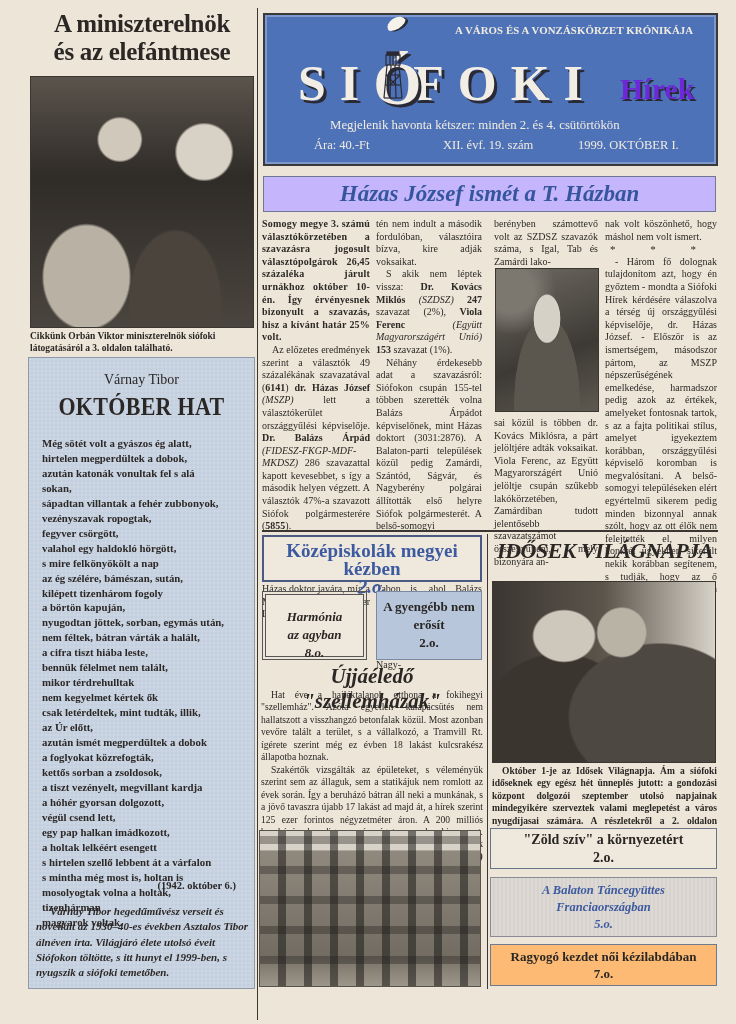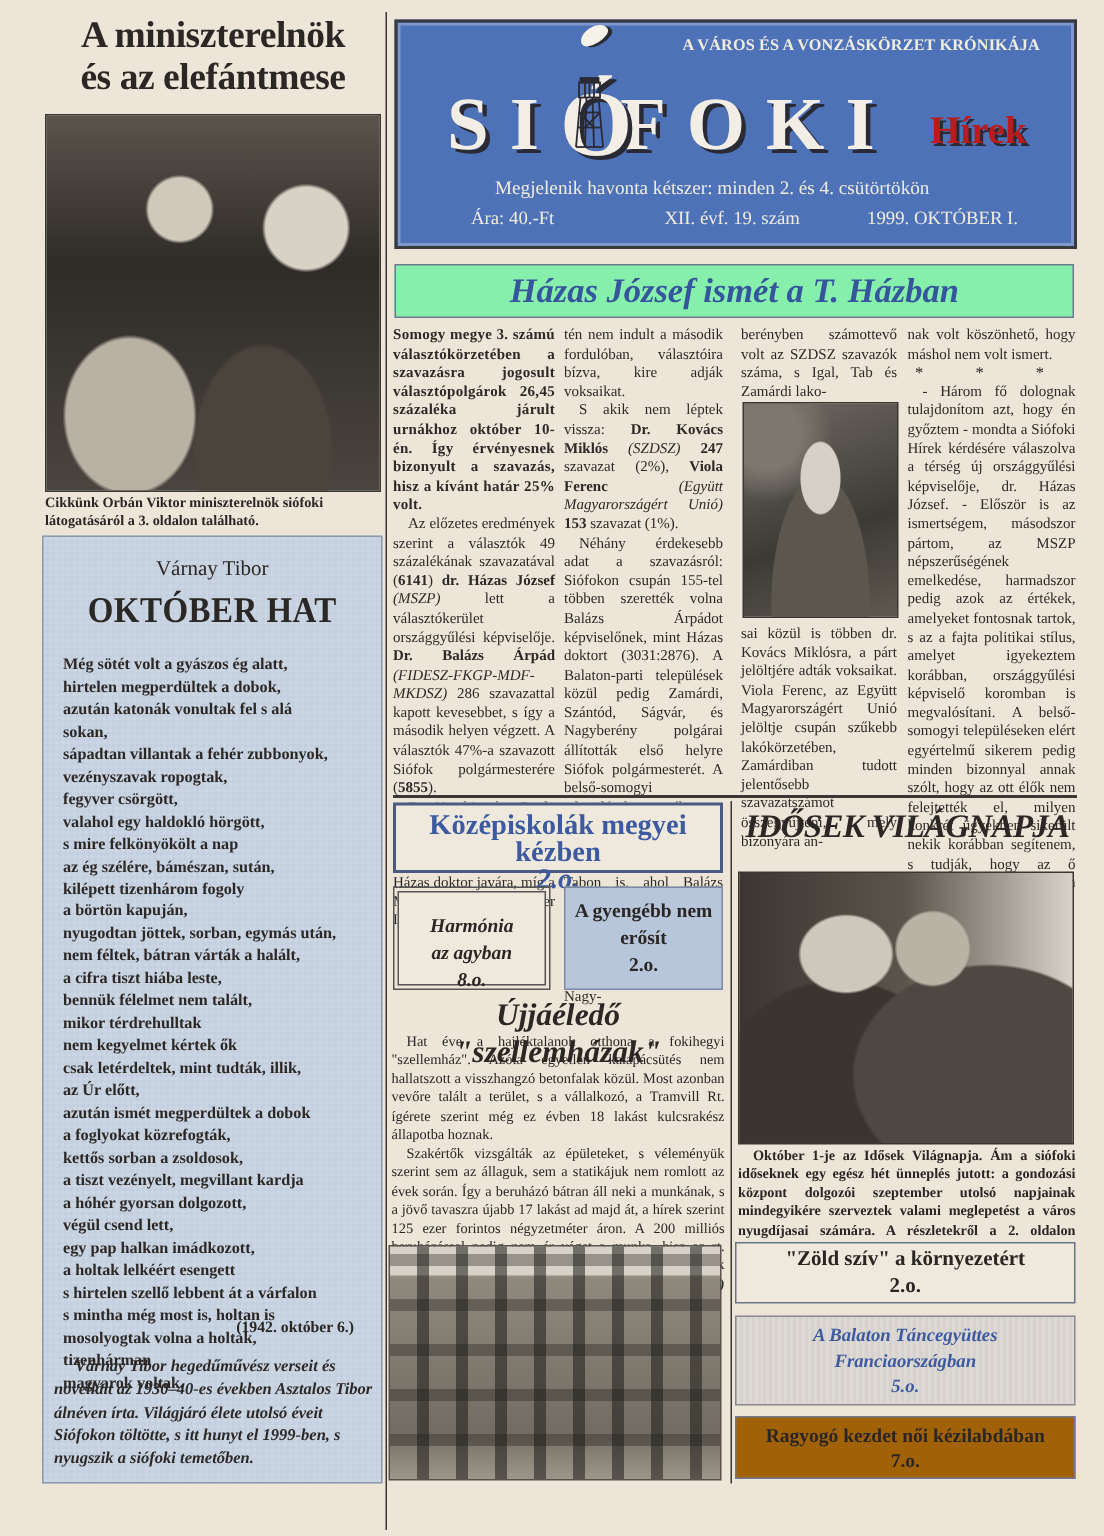--- a/index.html
+++ b/index.html
@@ -98,35 +98,35 @@
       left: 386px; top: 18px; width: 20px; height: 11px;
       background: #f5f2ea; border-radius: 50% 50% 50% 50% / 60% 60% 40% 40%;
       transform: rotate(-32deg);
       box-shadow: 2px 2px 0 #2a2a35;
     }
     #mast-tower-icon {
       left: 380px; top: 50px; width: 26px; height: 50px;
     }
     #mast-hirek {
       left: 620px; top: 72px;
-      font-size: 26px; font-weight: bold; color: #b91c1c;
+      font-size: 30px; font-weight: bold; color: #6d28d9;
       text-shadow: 2px 2px 0 #2a2a35;
     }
     #mast-schedule {
       left: 330px; top: 118px; width: 380px;
       font-size: 12.8px; color: #f1ece0;
     }
     #mast-price { left: 314px; top: 138px; font-size: 12.5px; color: #f1ece0; }
     #mast-issue { left: 443px; top: 138px; font-size: 12.5px; color: #f1ece0; }
     #mast-date  { left: 578px; top: 138px; font-size: 12.5px; color: #f1ece0; }
 
     
     #lead-headline-bar {
       left: 263px; top: 176px; width: 453px; height: 36px;
-      background: #86efac; border: 1px solid #6e7890;
+      background: #c4b5fd; border: 1px solid #6e7890;
       text-align: center;
     }
     #lead-headline {
       display: block; font-style: italic; font-weight: bold;
       font-size: 23px; line-height: 34px; color: #35569c;
     }
 
     
     .col {
       position: absolute; font-size: 10px; line-height: 12.6px;
@@ -227,21 +227,21 @@
     }
     #box-balaton {
       left: 490px; top: 877px; width: 227px; height: 60px;
       background: #d7d2cd; border: 1px solid #8a8a94;
       background-image: repeating-linear-gradient(90deg, rgba(255,255,255,0.15) 0 2px, transparent 2px 4px);
       font-style: italic; font-weight: bold; color: #3d5aa0;
       font-size: 12.5px; line-height: 17px; padding-top: 4px;
     }
     #box-ragyogo {
       left: 490px; top: 944px; width: 227px; height: 42px;
-      background: #a16207; border: 1px solid #6e7a90;
+      background: #fdba74; border: 1px solid #6e7a90;
       font-weight: bold; font-size: 13px; line-height: 17px; padding-top: 3px;
     }
     .rule { position: absolute; background: #3a3632; }
   </style>
 </head>
 <body>
 
 <h2 class="abs" id="left-headline">
   <span>A miniszterelnök</span><br>
   <span>és az elefántmese</span>

